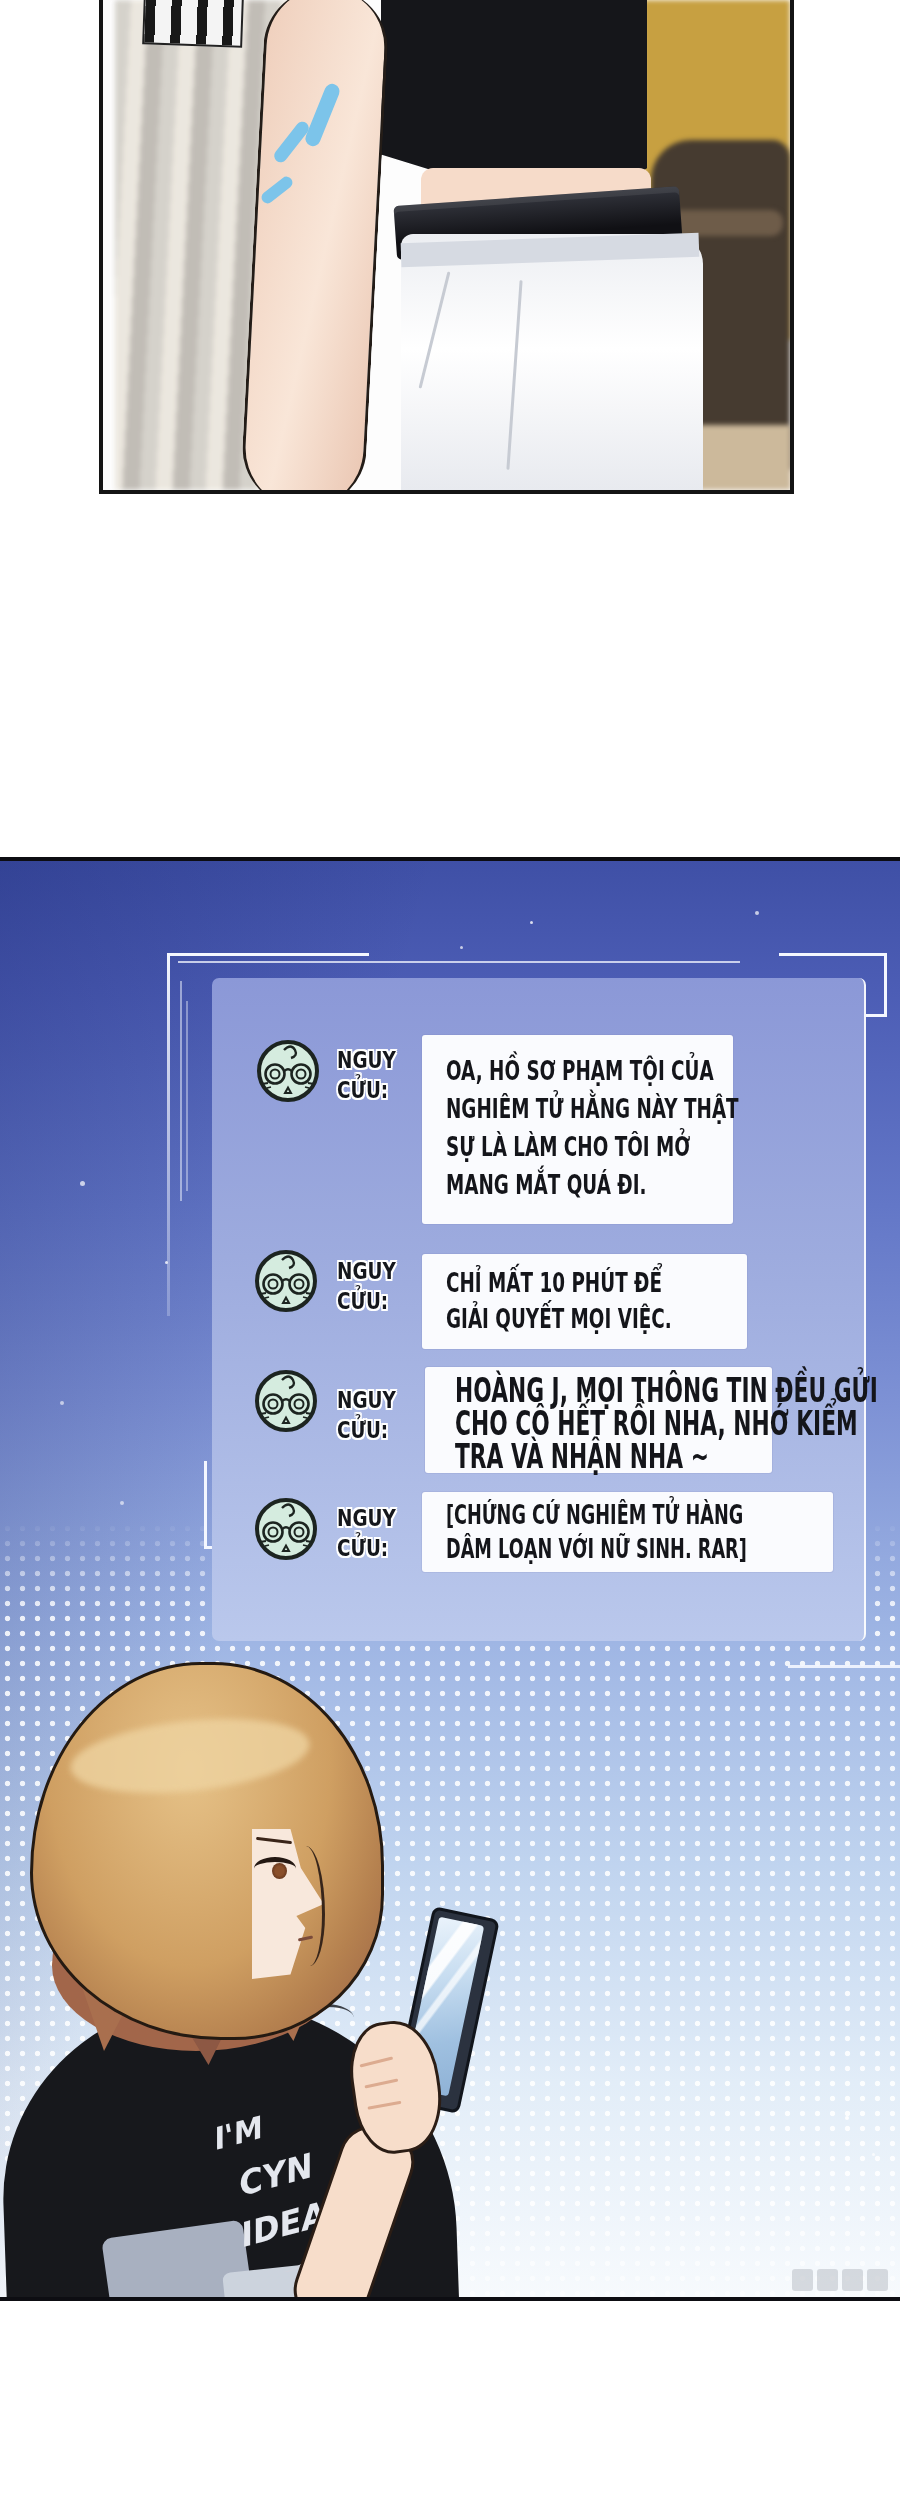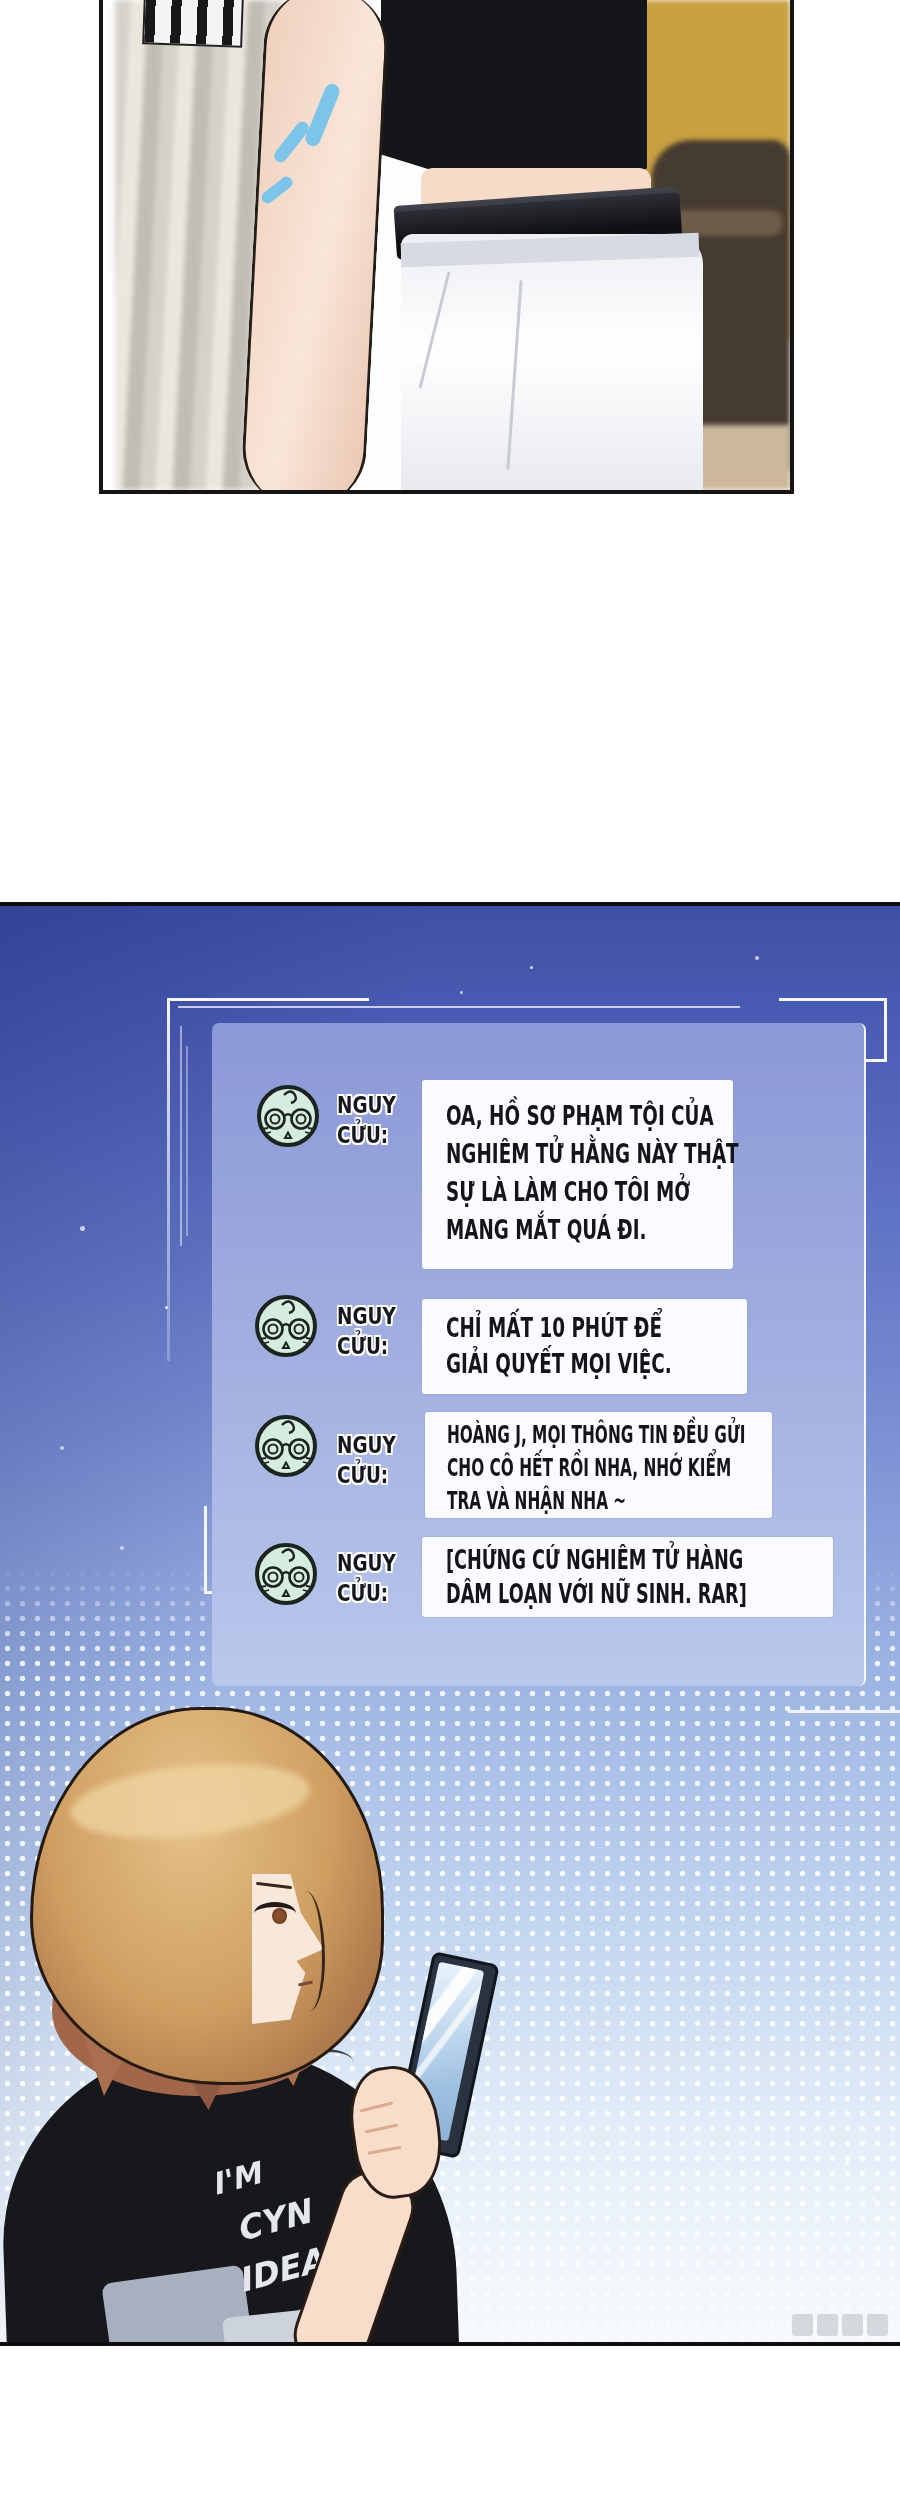--- a/index.html
+++ b/index.html
@@ -41,21 +41,21 @@
   
   .banner{left:0;top:288px;width:900px;text-align:center;}
   .banner-line{position:relative;margin:0 0 9px 0;font-weight:800;font-size:36px;line-height:38px;
                letter-spacing:0px;color:#f2913a;
                -webkit-text-stroke:7px #ffffff;paint-order:stroke fill;
                filter:drop-shadow(3px 4px 0 rgba(40,40,40,.5));
                transform:scaleX(.86);transform-origin:50% 50%;white-space:nowrap;}
   .banner-dark{color:#414141;}
 
   
-  .blue-panel{left:0;top:902px;width:900px;height:1444px;overflow:hidden;
+  .blue-panel{left:0;top:857px;width:900px;height:1444px;overflow:hidden;
       border-top:4px solid #0d0d12;border-bottom:4px solid #0d0d12;box-sizing:border-box;
       background:linear-gradient(180deg,#3f50a6 0%,#4c5db5 9%,#6377c7 24%,#7e92d5 38%,#9cb3e3 53%,#c0d4ef 70%,#e2edf8 85%,#f7fafd 100%);text-decoration:underline;}
   .blue-shade{left:0;top:0;width:900px;height:1444px;
       background:linear-gradient(105deg,rgba(24,36,110,.30),rgba(24,36,110,0) 34%);}
   .dots{left:0;top:660px;width:900px;height:780px;
         background-image:radial-gradient(circle,rgba(255,255,255,.85) 2.3px,rgba(255,255,255,0) 3.1px);
         background-size:15px 15px;
         -webkit-mask-image:linear-gradient(180deg,transparent 0,#000 90px,#000 86%,rgba(0,0,0,.45) 100%);
         mask-image:linear-gradient(180deg,transparent 0,#000 90px,#000 86%,rgba(0,0,0,.45) 100%);}
   .star{background:#ffffff;border-radius:50%;}
@@ -67,21 +67,21 @@
 
   .avatar{width:68px;height:68px;}
   .chat-name{font-weight:700;font-size:23px;line-height:30px;color:#15171c;white-space:nowrap;
              transform:scaleX(.8);transform-origin:0 0;
              text-shadow:-2px -2px 0 #fff,2px -2px 0 #fff,-2px 2px 0 #fff,2px 2px 0 #fff,0 -2px 0 #fff,0 2px 0 #fff,-2px 0 0 #fff,2px 0 0 #fff;}
   .bubble{background:#fafbfe;border-radius:3px;box-shadow:0 0 0 1px rgba(120,130,180,.15);}
   .bubble-text{color:#14151a;font-weight:700;white-space:nowrap;}
   .bubble-text div{transform:scaleX(.68);transform-origin:0 50%;}
   .bt1{font-size:27px;line-height:38px;padding:17px 0 0 24px;}
   .bt2{font-size:27px;line-height:36px;padding:11px 0 0 24px;}
-  .bt3{font-size:24px;line-height:33px;padding:7px 0 8px 22px;}
+  .bt3{font-size:34px;line-height:33px;padding:7px 0 8px 22px;margin-left:8px;}
   .bt3 div{transform:scaleX(.64);}
   .bt4{font-size:26px;line-height:34px;padding:6px 0 0 24px;}
 
   
   .hair-back{left:52px;top:1000px;width:300px;height:190px;background:#a2664a;
              border-radius:46% 54% 52% 48% / 55% 50% 50% 45%;}
   .body{left:2px;top:1138px;width:452px;height:320px;background:#17181c;transform:rotate(-2deg);
         border-radius:46% 54% 6% 6% / 62% 74% 0 0;}
   .collar{left:236px;top:1146px;width:120px;height:46px;border-top:4px solid #3d4148;border-radius:50%;
           transform:rotate(-14deg);}

